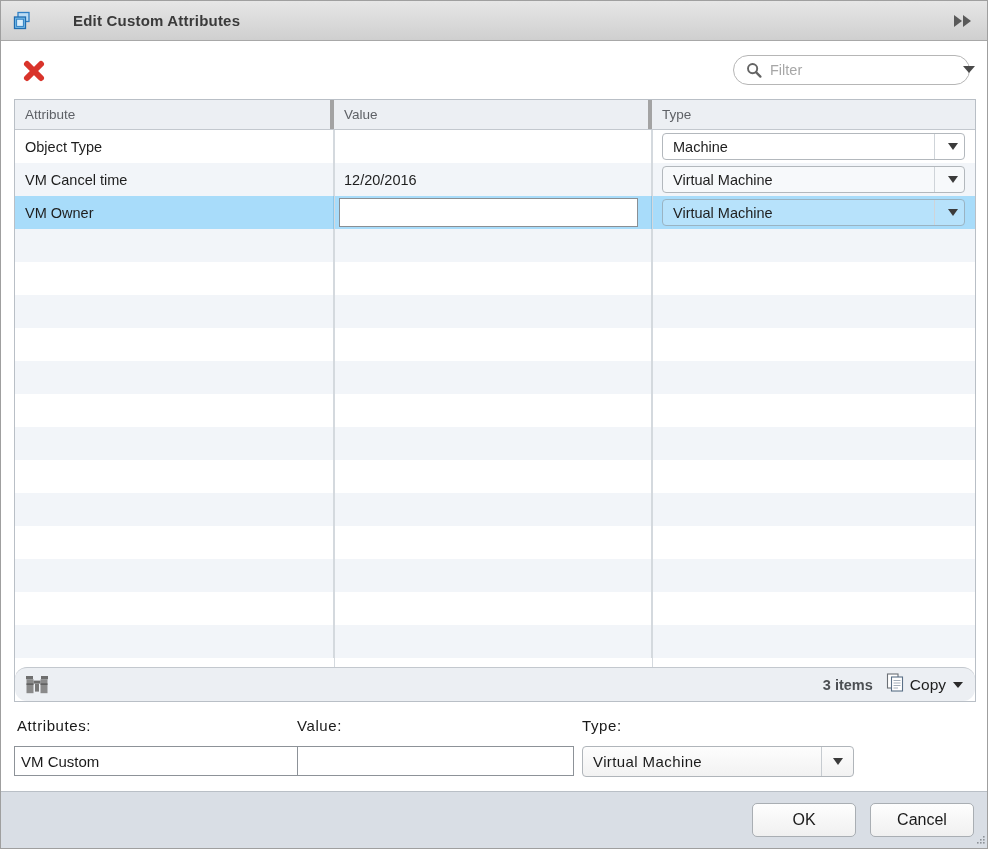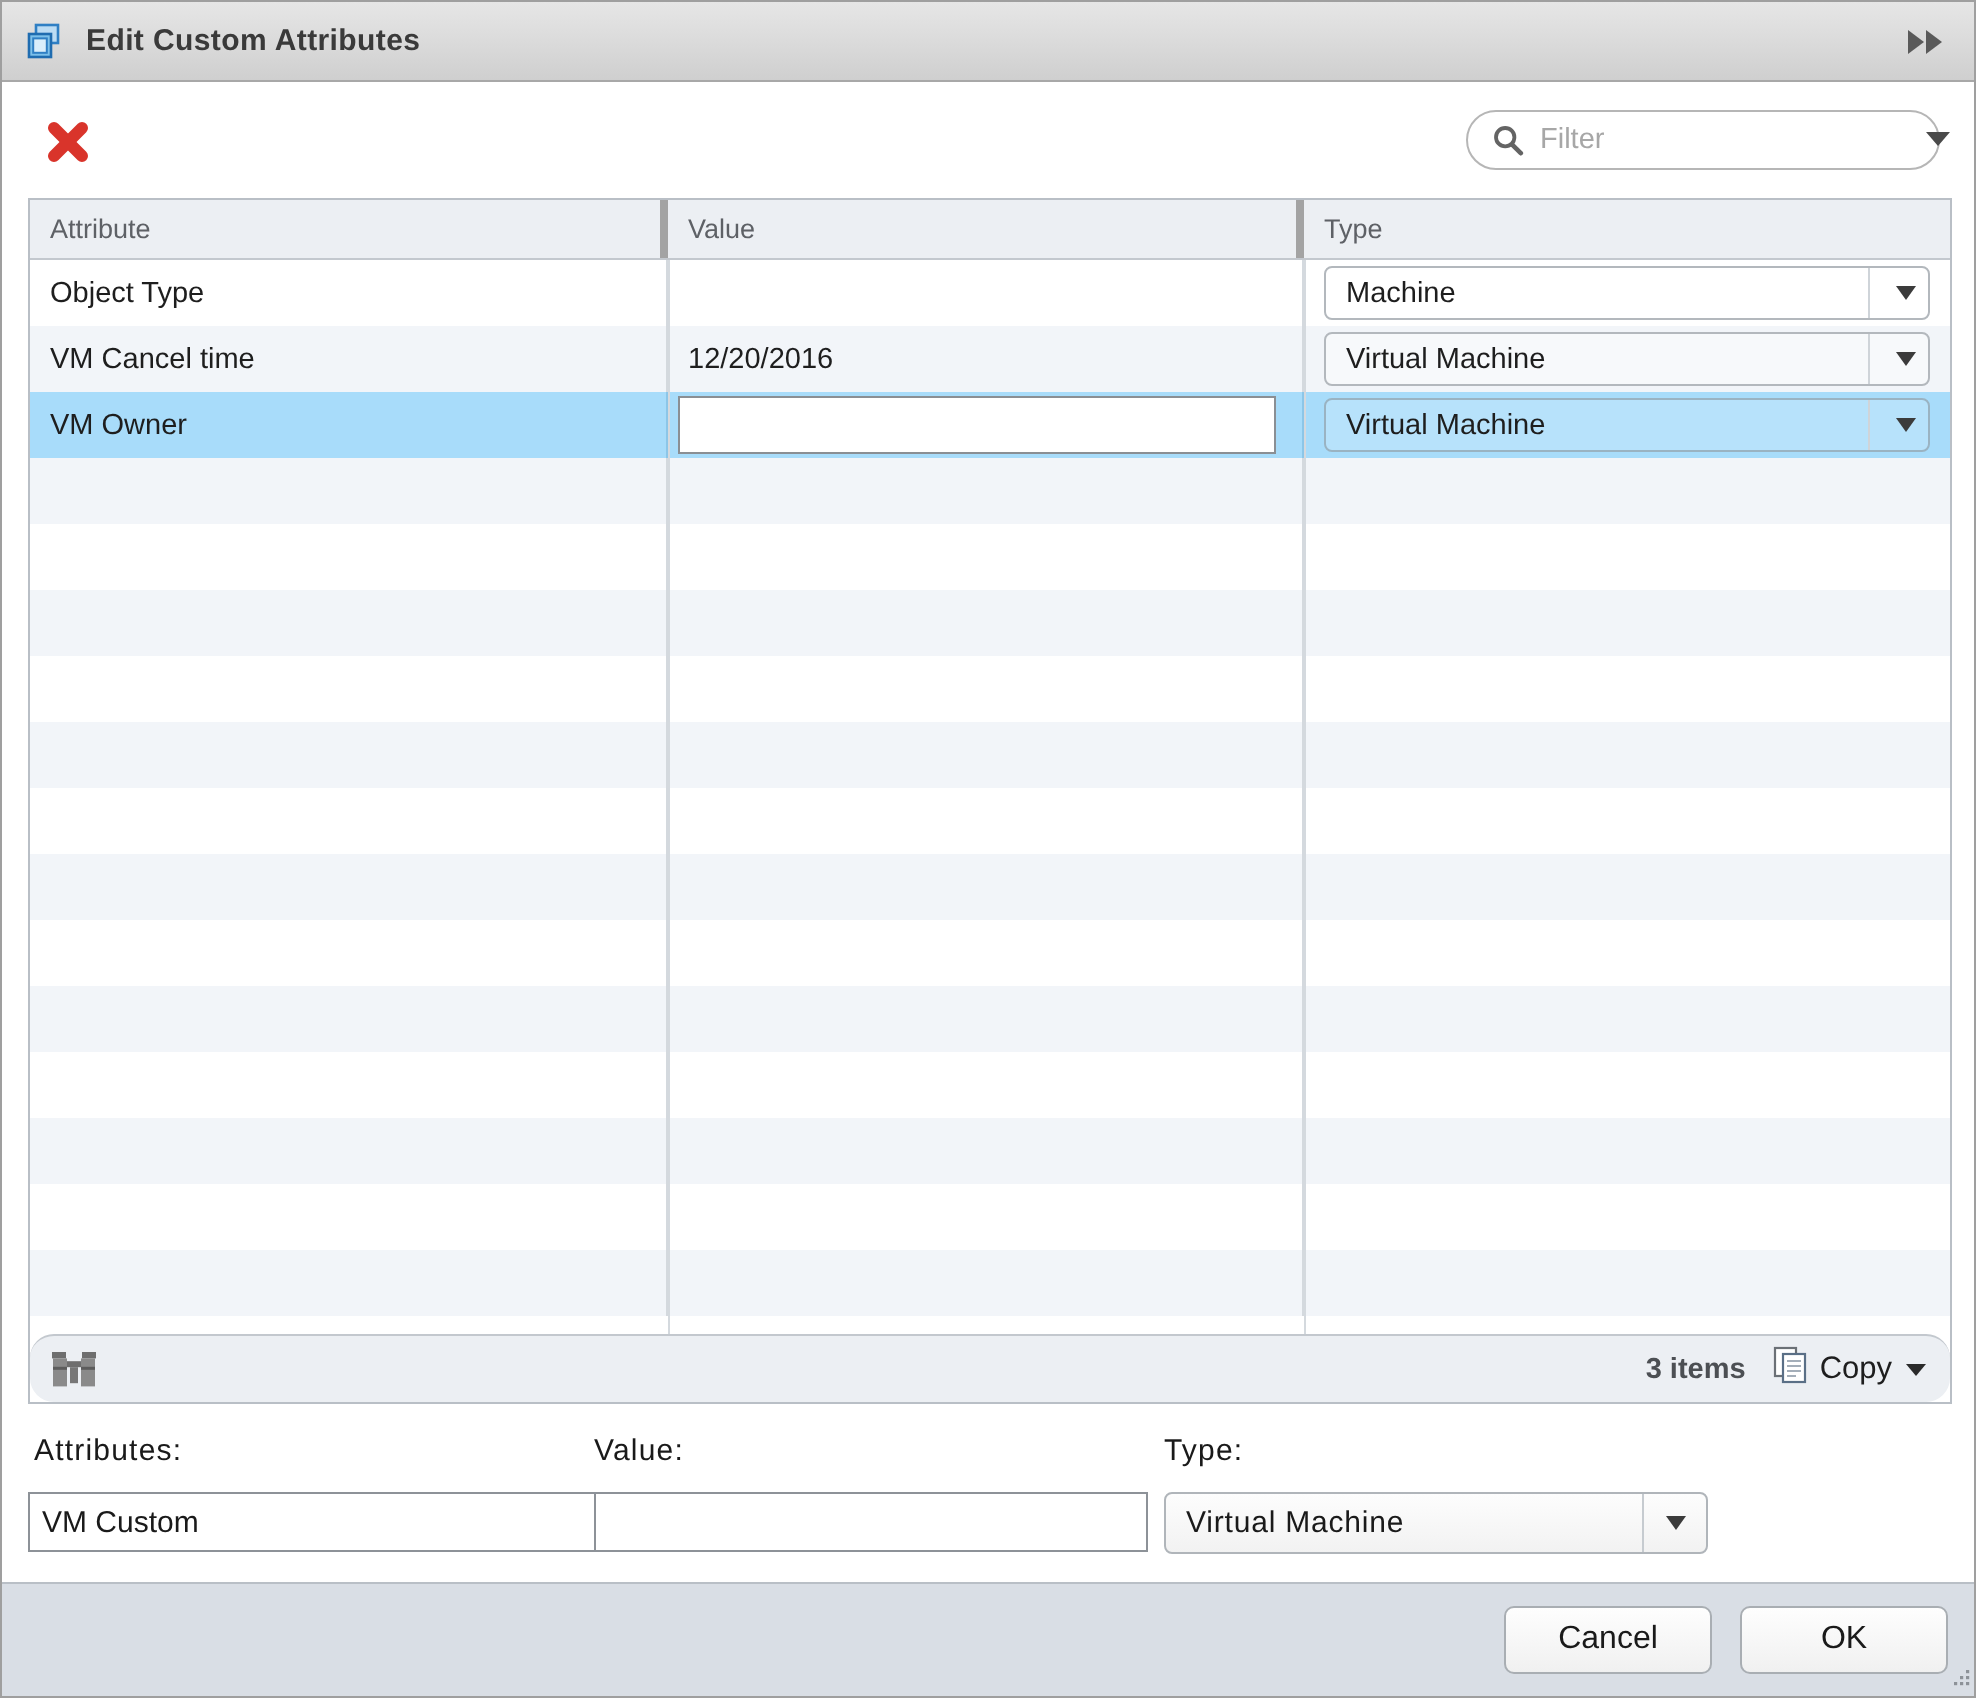--- a/index.html
+++ b/index.html
@@ -37,20 +37,21 @@
     height: 20px;
     position: relative;
     flex: 0 0 auto;
     margin-right: 10px;
   }
   .title-text {
     font-size: 15px;
     font-weight: bold;
     color: #3a3a3a;
     letter-spacing: 0.2px;
+    margin-left: 30px;
   }
   .title-spacer { flex: 1 1 auto; }
   .collapse-btn {
     display: flex;
     align-items: center;
     gap: 1px;
     padding: 4px 6px;
     cursor: pointer;
   }
   .tri-right {
@@ -577,24 +578,24 @@
       <span class="fs-sep"></span>
       <span class="fs-arrow">
         <span style="width:0;height:0;border-left:5px solid transparent;border-right:5px solid transparent;border-top:7px solid #3b3b3b;display:block;"></span>
       </span>
     </div>
 
   </div>
 
   <div class="footer">
     <div class="btn btn-footer">
-      <span>Cancel</span>
+      <span>OK</span>
     </div>
     <div class="btn btn-footer">
-      <span>OK</span>
+      <span>Cancel</span>
     </div>
     <span class="resize-grip">
       <svg width="12" height="12" viewBox="0 0 12 12">
         <g fill="#8d9298">
           <rect x="9" y="1" width="1.6" height="1.6"></rect>
           <rect x="9" y="4" width="1.6" height="1.6"></rect>
             <rect x="6" y="4" width="1.6" height="1.6"></rect>
           <rect x="9" y="7" width="1.6" height="1.6"></rect>
             <rect x="6" y="7" width="1.6" height="1.6"></rect>
             <rect x="3" y="7" width="1.6" height="1.6"></rect>

